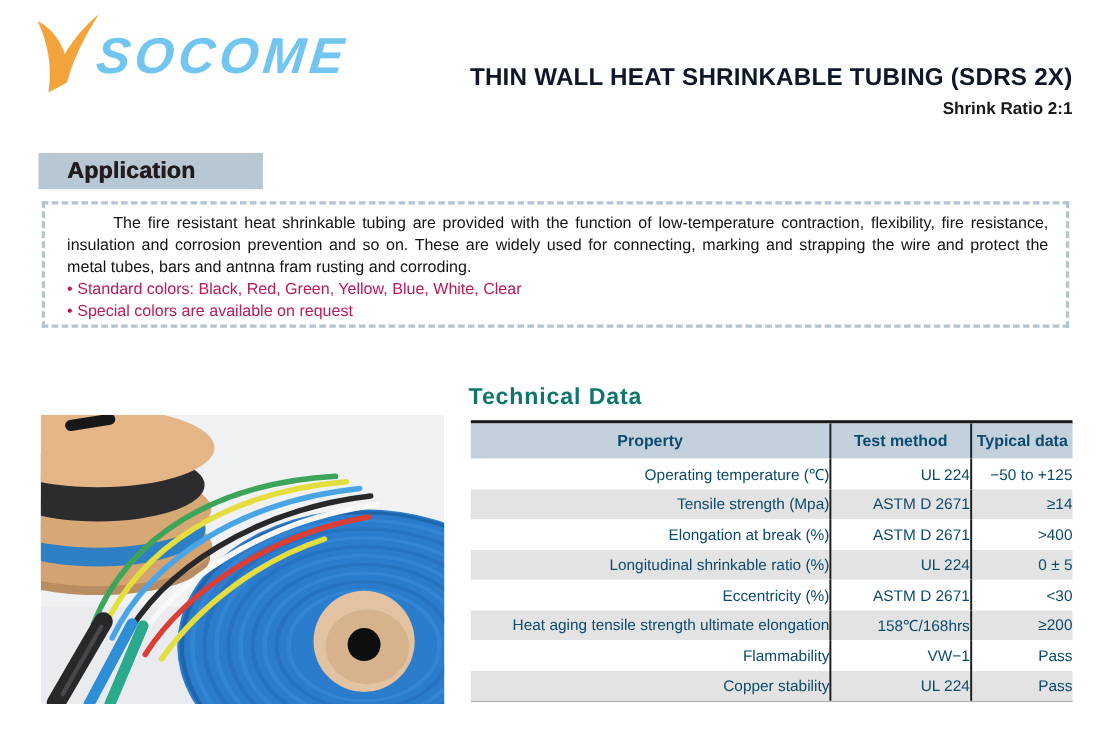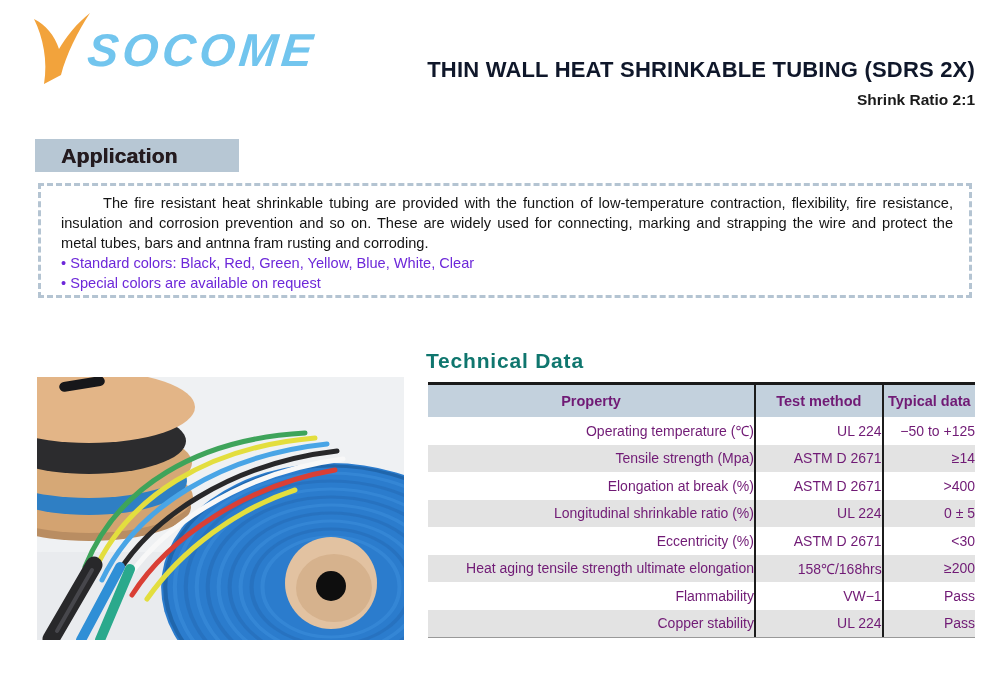--- a/index.html
+++ b/index.html
@@ -28,29 +28,29 @@
 
   
   .app-header{position:absolute;left:35px;top:139px;width:204px;height:33px;
     background:var(--section-header-bg);}
   .app-header span{display:block;line-height:33px;padding-left:26px;font-size:21px;
     font-weight:bold;color:var(--section-header-text);letter-spacing:0.2px;
     text-shadow:0.6px 0 var(--section-header-text);}
   .app-box{position:absolute;left:38px;top:183px;width:934px;height:115px;
     border:3px dashed var(--dashed-border);background:#fff;padding:7px 16px 0 20px;}
   .app-paragraph{font-size:14.6px;line-height:20px;text-indent:42px;text-align:justify;color:#141414;}
-  .bullet-item{font-size:14.6px;line-height:20px;color:#6d28d9;}
+  .bullet-item{font-size:14.6px;line-height:20px;color:#be185d;}
 
   
   .tech-heading{position:absolute;left:426px;top:349px;font-size:21px;font-weight:bold;
     color:#0f766e;letter-spacing:0.8px;}
   .table-wrap{position:absolute;left:428px;top:382px;width:547px;}
   table.tech{border-collapse:separate;border-spacing:0;width:547px;table-layout:fixed;
     border-top:3px solid #1a1a1a;border-bottom:1px solid #999;}
-  table.tech th,table.tech td{font-size:14px;color:#701a75;overflow:hidden;white-space:nowrap;}
+  table.tech th,table.tech td{font-size:14px;color:#0c4a6e;overflow:hidden;white-space:nowrap;}
   table.tech th{height:32px;background:var(--table-header-bg);font-weight:bold;font-size:14.5px;}
   table.tech td{height:27.5px;text-align:right;}
   .c0{width:316px;border-right:2px solid var(--table-line);}
   .c1{width:123px;border-right:2px solid var(--table-line);}
   .c2{width:88px;}
   td.c0{text-align:left;padding-left:10px;}
   tbody tr:nth-child(even) td{background:var(--row-alt-bg);}
   tbody tr:nth-child(odd) td{background:#fff;}
 
   

